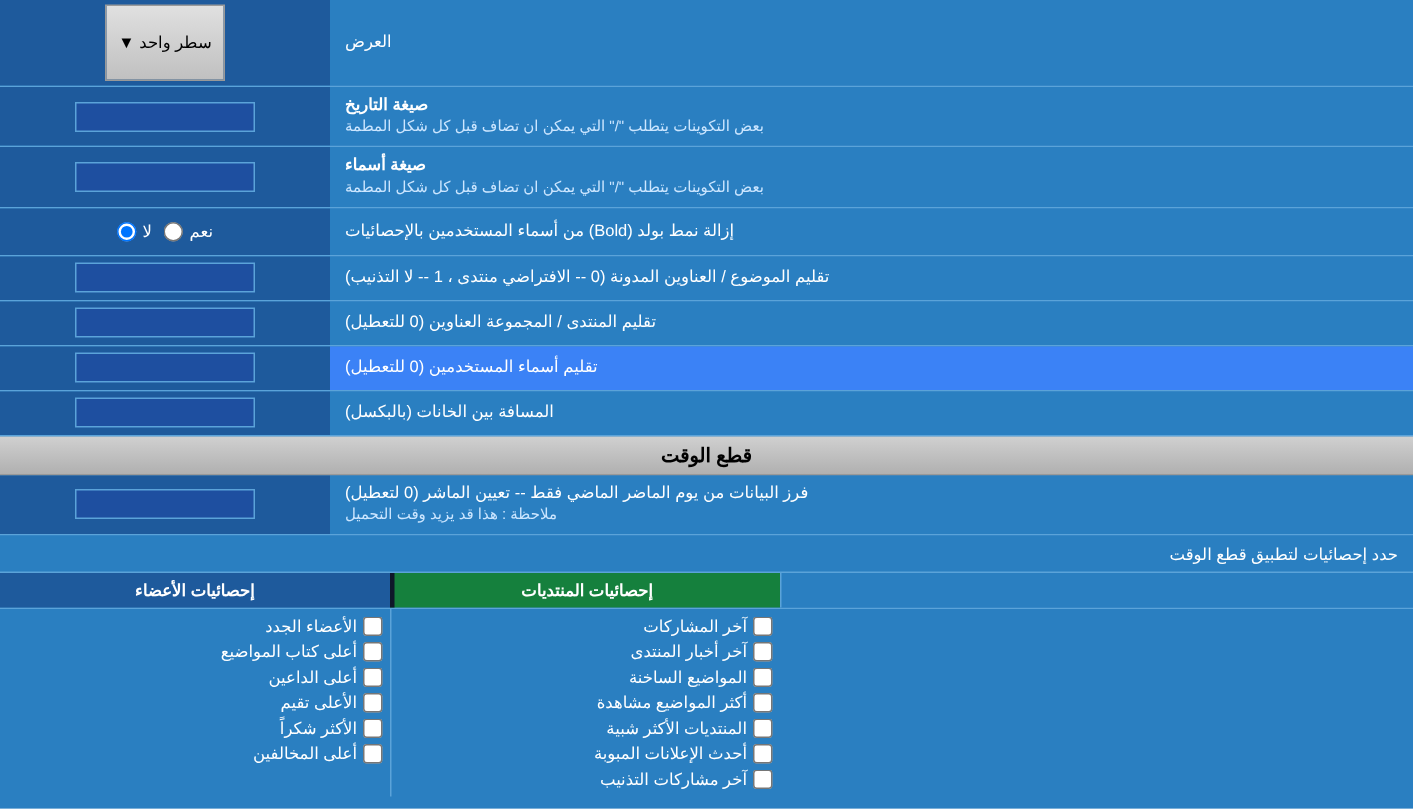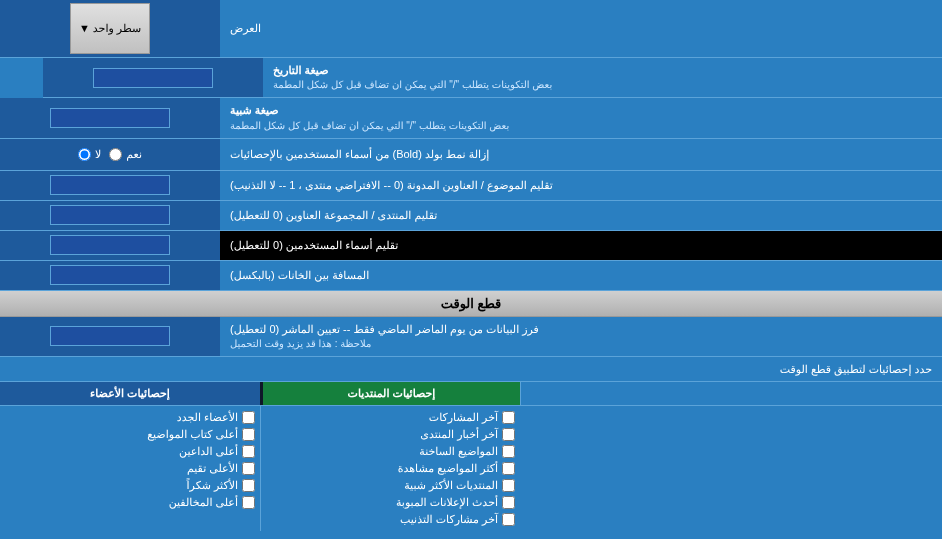--- a/index.html
+++ b/index.html
@@ -137,36 +137,36 @@
       <span>العرض</span>
     </div>
     <div class="input-cell" style="width:220px; justify-content:center; background:#1e5a9c;">
       <button class="dropdown-btn">
         <span>سطر واحد</span>
         ▼
       </button>
     </div>
   </div>
 
-  <div class="row" style="min-height:36px;margin-left:43px;">
+  <div class="row" style="min-height:36px;">
     <div class="label-cell" style="flex:1; background:#2a7fc1;">
       <div style="display:flex; flex-direction:column; align-items:flex-end;">
         <span style="font-weight:bold;">صيغة التاريخ</span>
         <span style="font-size:10px; color:#cce6ff;">بعض التكوينات يتطلب "/" التي يمكن ان تضاف قبل كل شكل المطمة</span>
       </div>
     </div>
     <div class="input-cell" style="width:220px; background:#1e5a9c;">
       <input type="text" style="width: 120px;">
     </div>
   </div>
 
   <div class="row" style="min-height:36px;">
     <div class="label-cell" style="flex:1; background:#2a7fc1;">
       <div style="display:flex; flex-direction:column; align-items:flex-end;">
-        <span style="font-weight:bold;">صيغة شبية</span>
+        <span style="font-weight:bold;">صيغة أسماء</span>
         <span style="font-size:10px; color:#cce6ff;">بعض التكوينات يتطلب "/" التي يمكن ان تضاف قبل كل شكل المطمة</span>
       </div>
     </div>
     <div class="input-cell" style="width:220px; background:#1e5a9c;">
       <input type="text" style="width: 120px;">
     </div>
   </div>
 
   <div class="row" style="min-height:30px;">
     <div class="label-cell" style="flex:1; background:#2a7fc1;">
@@ -198,21 +198,21 @@
   <div class="row" style="min-height:30px;">
     <div class="label-cell" style="flex:1; background:#2a7fc1;">
       <span>تقليم المنتدى / المجموعة العناوين (0 للتعطيل)</span>
     </div>
     <div class="input-cell" style="width:220px; background:#1e5a9c;">
       <input type="text" style="width: 120px;">
     </div>
   </div>
 
   <div class="row" style="min-height:30px;">
-    <div class="label-cell" style="flex:1; background:#000000;text-align:right;">
+    <div class="label-cell" style="flex:1; background:#3b82f6;text-align:right;">
       <span>تقليم أسماء المستخدمين (0 للتعطيل)</span>
     </div>
     <div class="input-cell" style="width:220px; background:#1e5a9c;">
       <input type="text" style="width: 120px;">
     </div>
   </div>
 
   <div class="row" style="min-height:30px;">
     <div class="label-cell" style="flex:1; background:#2a7fc1;">
       <span>المسافة بين الخانات (بالبكسل)</span>

